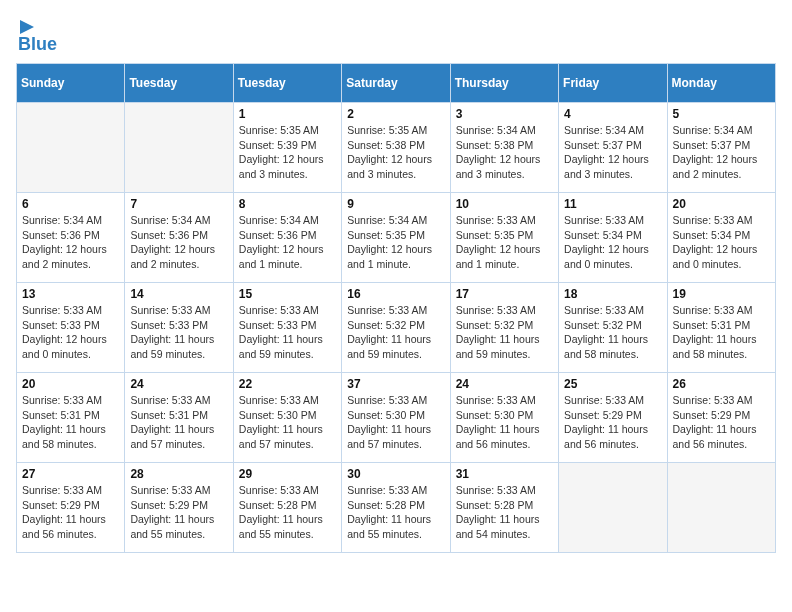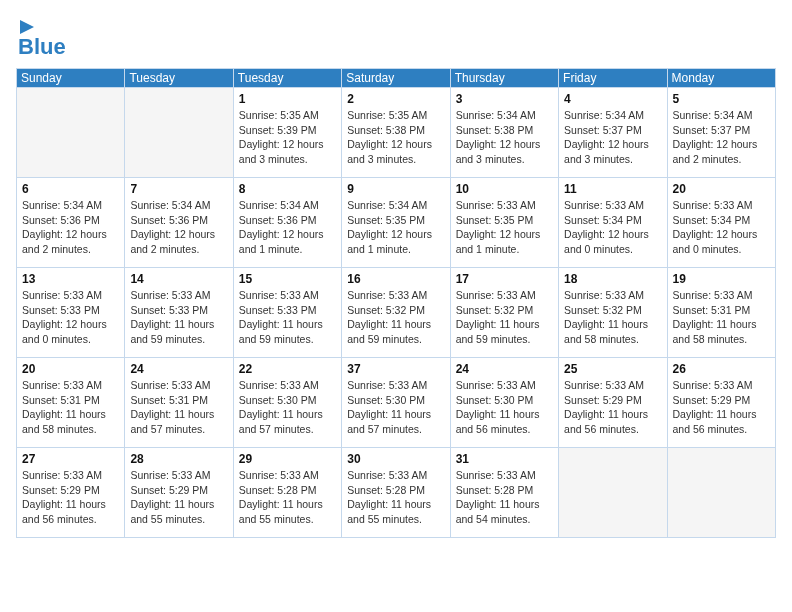--- a/index.html
+++ b/index.html
@@ -36,24 +36,24 @@
     }
     .calendar {
       width: 100%;
       border-collapse: collapse;
       margin-top: 8px;
       font-size: 11px;
     }
     .calendar th {
       background: #2e7fc1;
       color: #fff;
-      padding: 2px 4px;
+      padding: 12px 4px;
       text-align: left;
       font-size: 12px;
-      font-weight: normal;
+      font-weight: bold;
       border: 1px solid #c5d8ec;
       margin-left: 48px;
     }
     .calendar td {
       border: 1px solid #c5d8ec;
       vertical-align: top;
       padding: 4px 5px;
       width: 108px;
       min-height: 80px;
       background: #fff;
@@ -81,21 +81,21 @@
 
 <div class="header">
   <div class="logo">
     <div style="display:flex;align-items:center;">
       <div style="display:inline-block;margin-left:2px;margin-top:2px;">
         <svg width="18" height="18" viewBox="0 0 18 18">
           <polygon points="2,2 16,9 2,16" fill="#2e7fc1"></polygon>
         </svg>
       </div>
     </div>
-    <div style="font-size:22px;font-weight:bold;color:#2e7fc1;margin-top:-6px;margin-left:2px;">Blue</div>
+    <div style="font-size:18px;font-weight:bold;color:#2e7fc1;margin-top:-6px;margin-left:2px;">Blue</div>
   </div>
   <div class="title-block">
     <div class="month-title"></div>
     <div class="subtitle"></div>
   </div>
 </div>
 
 <table class="calendar">
   <thead>
     <tr>

